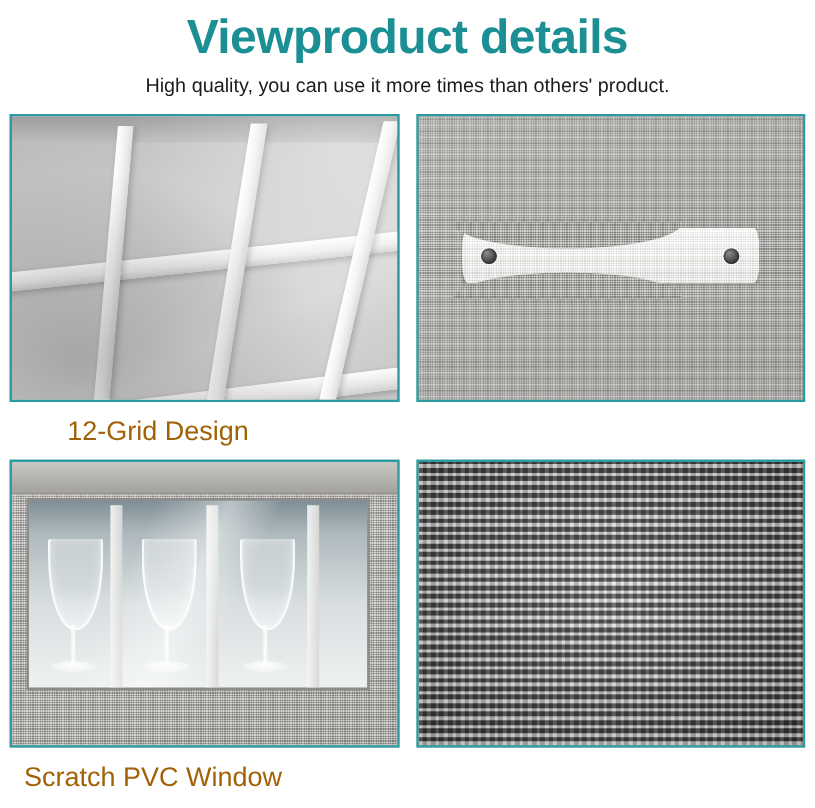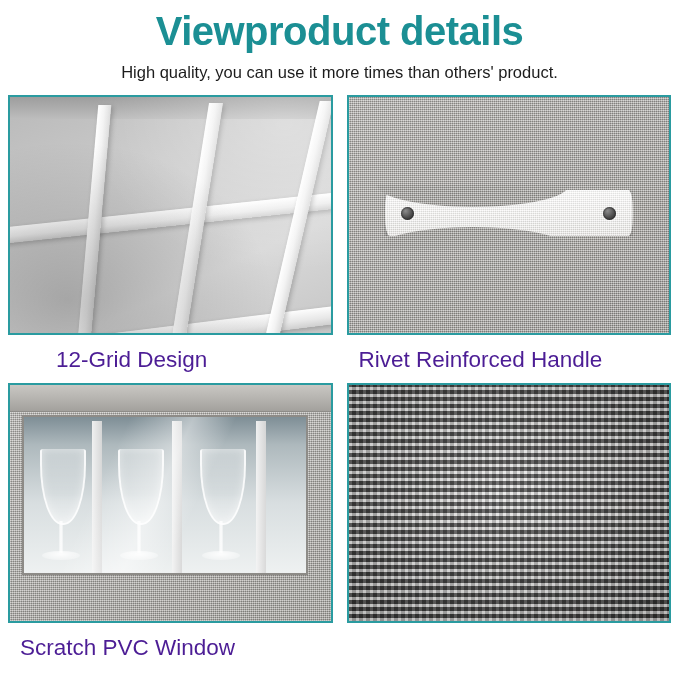--- a/index.html
+++ b/index.html
@@ -59,21 +59,21 @@
     position: relative;
     width: 100%;
     height: 240px;
     border: 2px solid #2a9ba0;
     box-sizing: border-box;
     overflow: hidden;
     background: #cfcfcf;
   }
   .caption {
     font-size: 22.5px;
-    color: #4c1d95;
+    color: #a16207;
     padding: 12px 0 6px 12px;
     white-space: nowrap;
   }
   .caption.indent-left {
     padding-left: 48px;
   }
 
   
   .grid12 {
     position: absolute;
@@ -284,21 +284,20 @@
 
     <div class="card">
       <div class="thumb">
         <div class="linen"></div>
         <div class="handle"></div>
         <div class="handle-curve-top"></div>
         <div class="handle-curve-bot"></div>
         <div class="rivet left"></div>
         <div class="rivet right"></div>
       </div>
-      <div class="caption">Rivet Reinforced Handle</div>
     </div>
 
     <div class="card">
       <div class="thumb">
         <div class="pvcbox">
           <div class="pvc-linen"></div>
           <div class="pvc-lid"></div>
           <div class="pvc-window">
             <div class="pvc-sep s1"></div>
             <div class="pvc-sep s2"></div>

